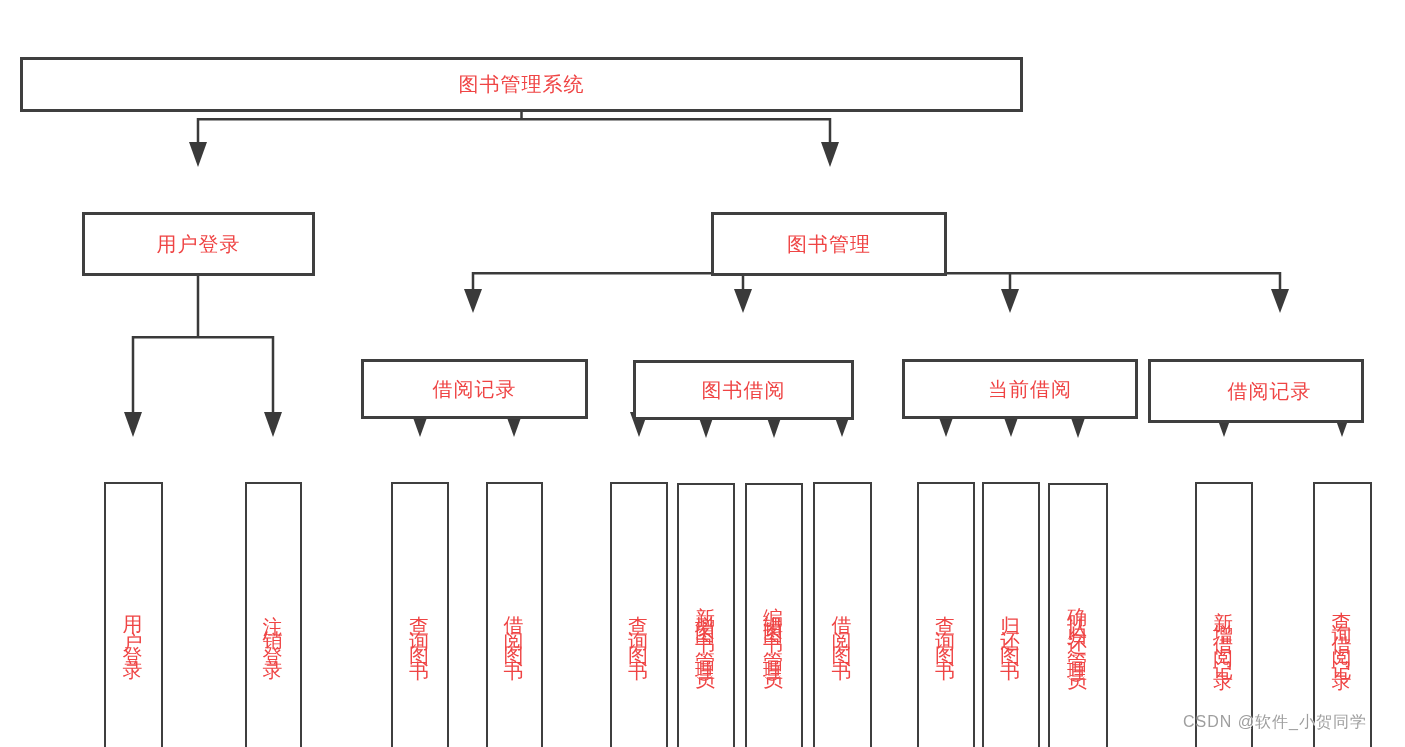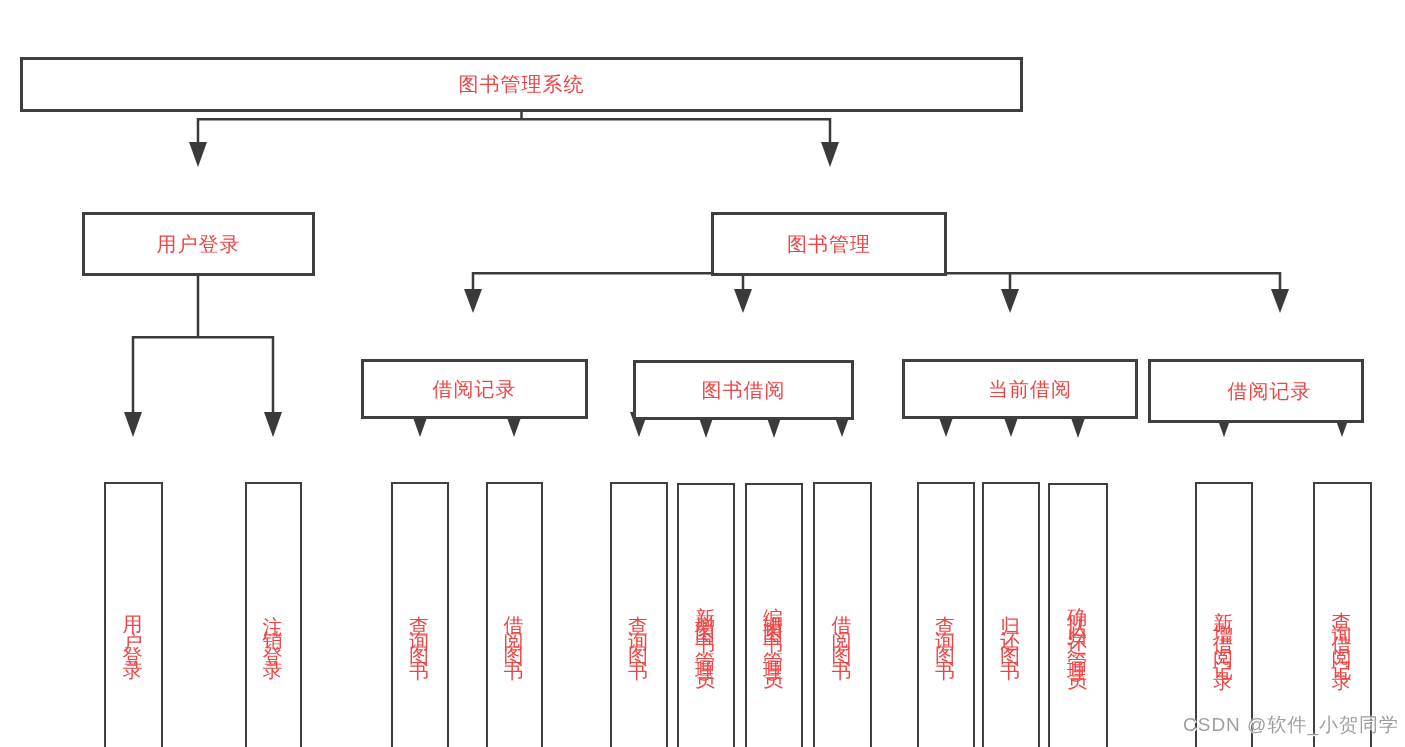--- a/index.html
+++ b/index.html
@@ -56,21 +56,21 @@
   #l-bor-borrow  {left:813px; top:438px; width:59px; height:296px;}
   #l-cur-query   {left:917px; top:438px; width:58px; height:296px;}
   #l-cur-return  {left:982px; top:438px; width:58px; height:296px;}
   #l-cur-confirm {left:1048px;top:439px; width:60px; height:298px;}
   #l-recd-add    {left:1195px;top:438px; width:58px; height:300px;}
   #l-recd-query  {left:1313px;top:438px; width:59px; height:300px;}
 
   #watermark{
     position:absolute;
     left:1183px;top:712px;
-    font-size:19px;
+    font-size:16px;
     color:rgba(148,148,148,0.9);
     text-shadow:0 0 2px #ffffff,1px 1px 0 #ffffff;
     white-space:nowrap;
     letter-spacing:1px;
     text-align:center;
   }
   .stroke{stroke:#3a3a3a;stroke-width:2.5;fill:none;}
   .arrow{fill:#3a3a3a;stroke:none;}
 </style>
 </head>

